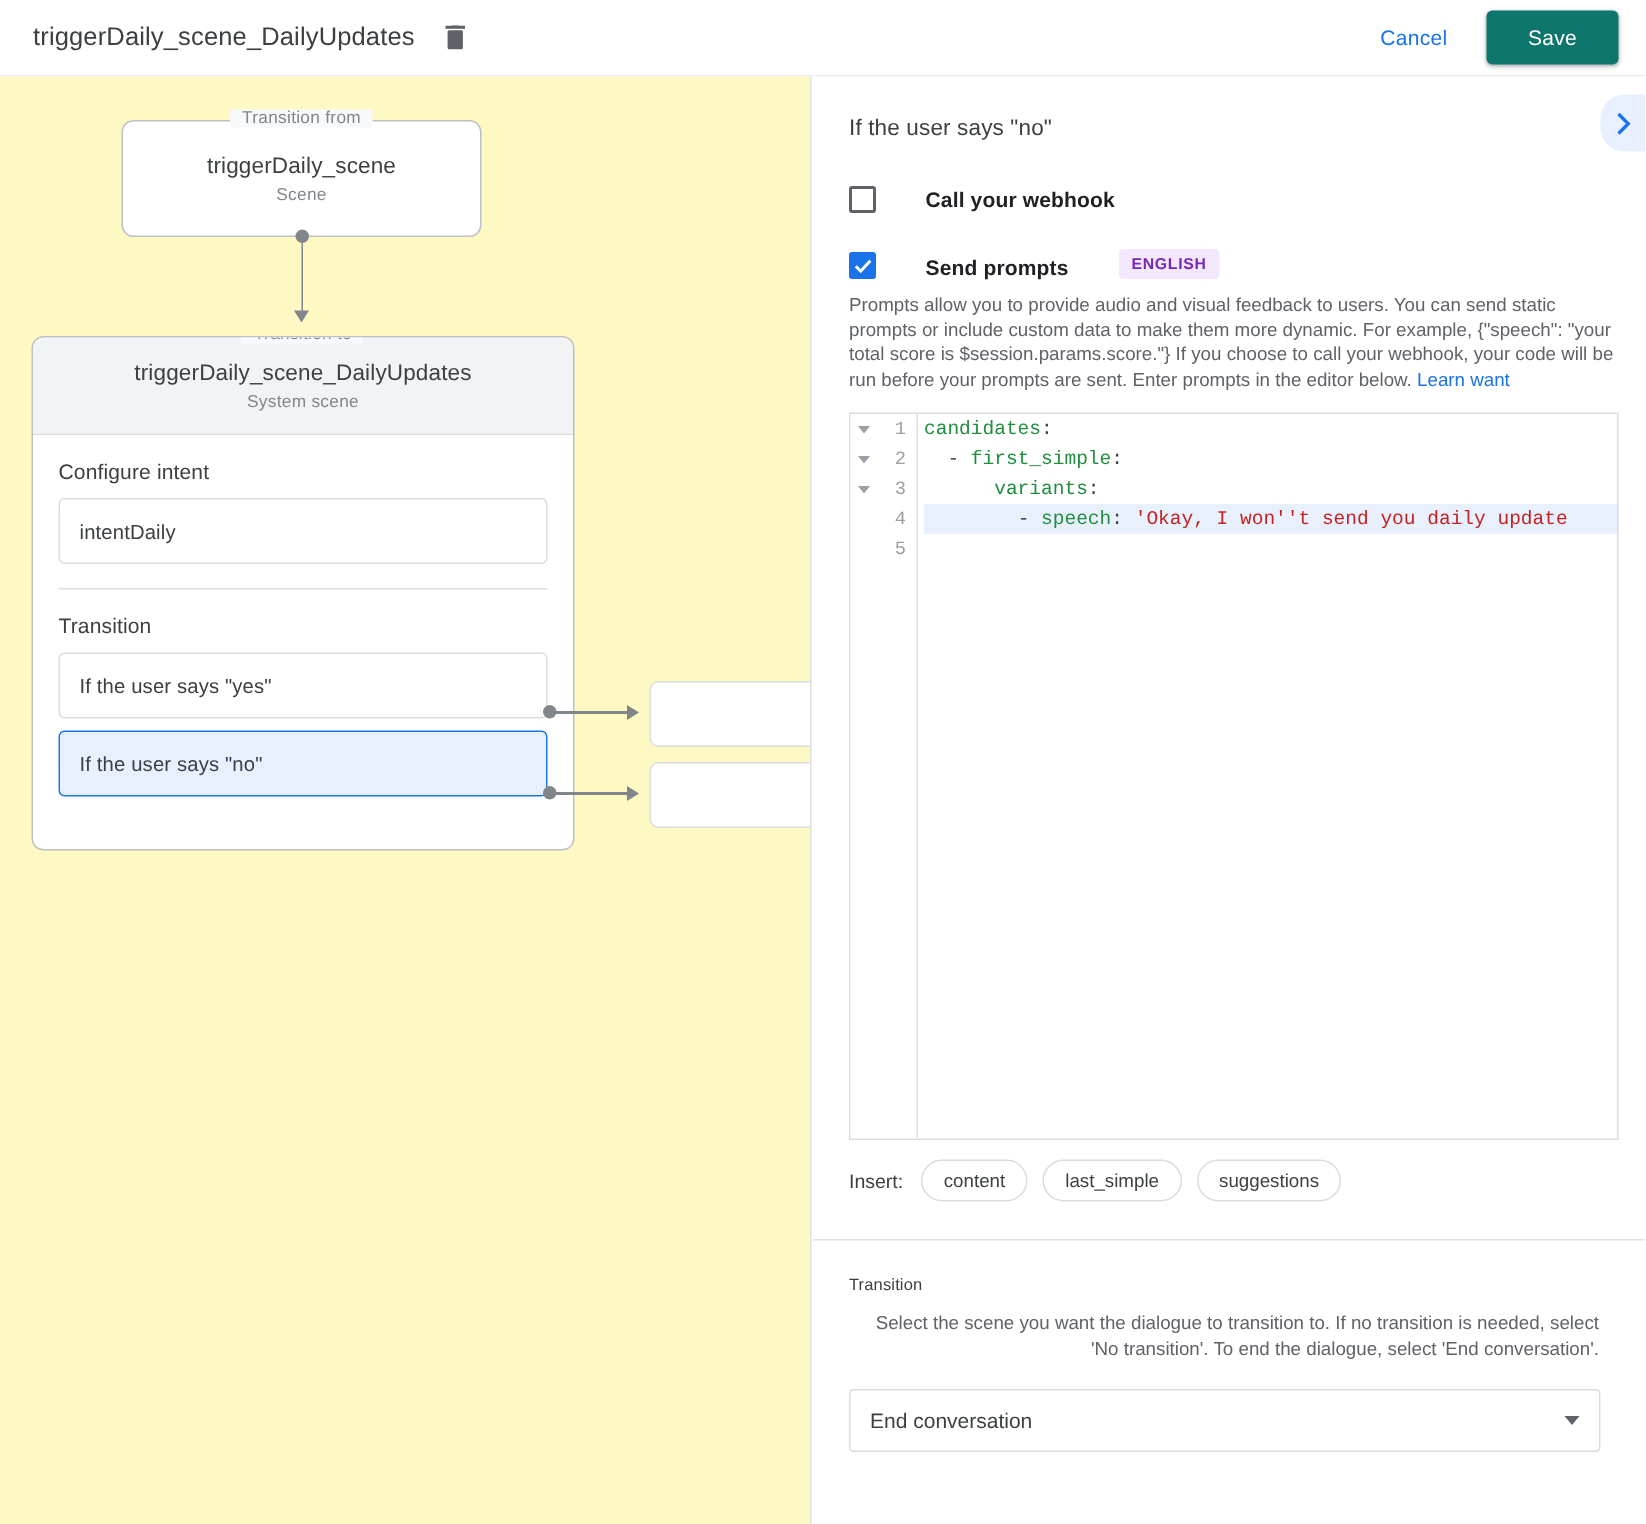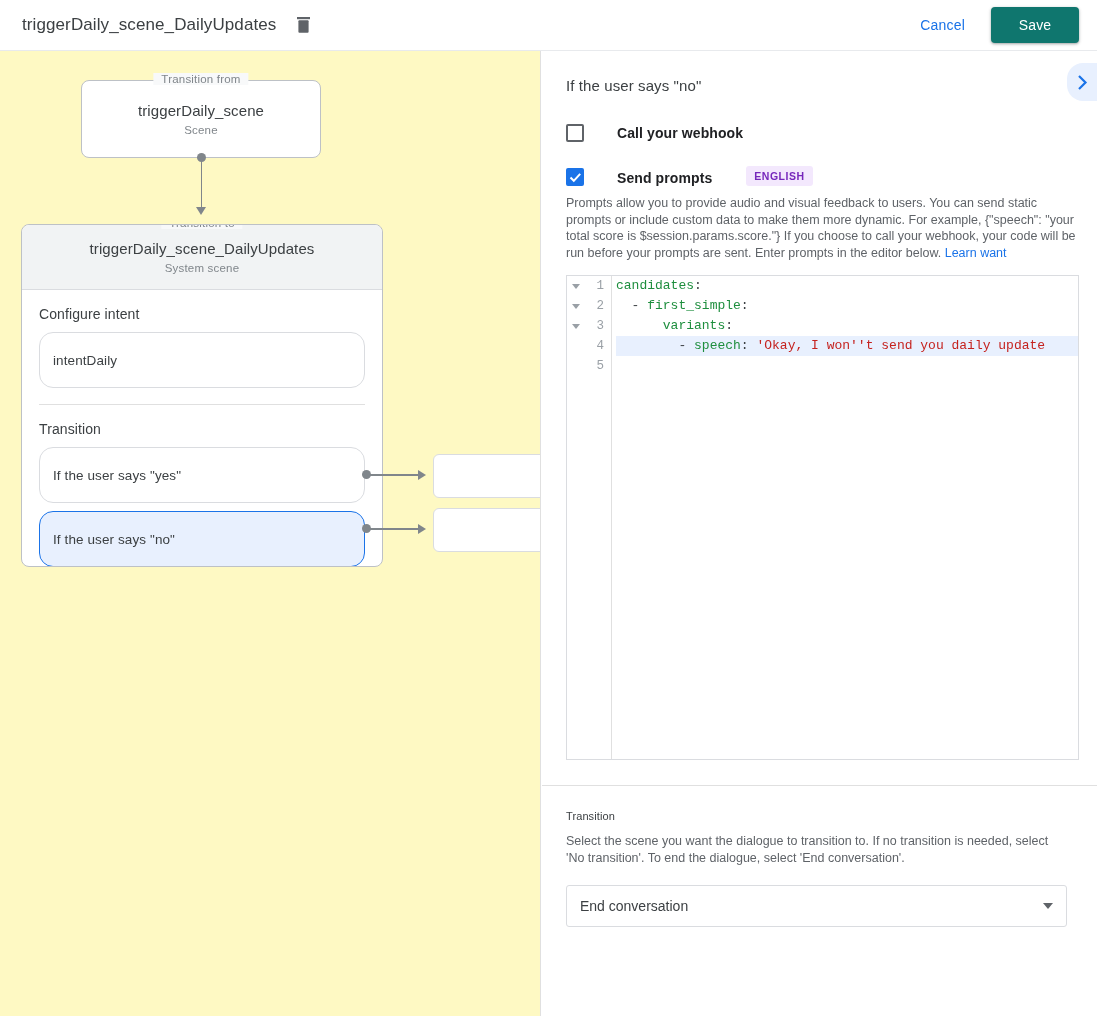--- a/index.html
+++ b/index.html
@@ -154,22 +154,22 @@
     padding: 16px 17px 0 17px;
   }
   .section-label {
     font-size: 14px;
     color: #3c4043;
     margin-bottom: 10px;
     letter-spacing: .1px;
   }
   .field-box {
     border: 1px solid #dadce0;
-    border-radius: 14px;
-    height: 56px;
+    border-radius: 4px;
+    height: 44px;
     display: flex; align-items: center;
     padding: 0 13px;
     font-size: 13.5px;
     color: #3c4043;
     background: #ffffff;
     cursor: pointer;
     letter-spacing: .1px;
   }
   .divider-h {
     margin-top: 16px;
@@ -389,20 +389,21 @@
     font-size: 11px;
     color: #3c4043;
     letter-spacing: .1px;
   }
   .trans-desc {
     margin-top: 11px;
     font-size: 12.5px;
     line-height: 16.5px;
     color: #5f6368;
     width: 500px;
+    text-align: right;
   }
   .select-box {
     margin-top: 19px;
     width: 501px; height: 42px;
     border: 1px solid #dadce0;
     border-radius: 3px;
     display: flex; align-items: center;
     padding: 0 13px;
     font-size: 14px;
     color: #3c4043;
@@ -523,20 +524,26 @@
     </div>
     <div class="code">
       <div class="cline"><span class="k">candidates</span><span class="p">:</span></div>
       <div class="cline"><span class="p">  </span><span class="p">- </span><span class="k">first_simple</span><span class="p">:</span></div>
       <div class="cline"><span class="p">      </span><span class="k">variants</span><span class="p">:</span></div>
       <div class="cline hl"><span class="p">        </span><span class="p">- </span><span class="k">speech</span><span class="p">: </span><span class="s">'Okay, I won''t send you daily update</span></div>
       <div class="cline"></div>
     </div>
   </div>
 
+  <div class="insert-row">
+    <div class="insert-label">Insert:</div>
+    <button class="chip">content</button>
+    <button class="chip">last_simple</button>
+    <button class="chip">suggestions</button>
+  </div>
 
   <div class="panel-divider"></div>
 
   <div class="transition-sec">
     <div class="trans-title">Transition</div>
     <div class="trans-desc">Select the scene you want the dialogue to transition to. If no transition is needed, select 'No transition'. To end the dialogue, select 'End conversation'.</div>
     <div class="select-box">
       <span>End conversation</span>
       <span class="sel-caret"></span>
     </div>

